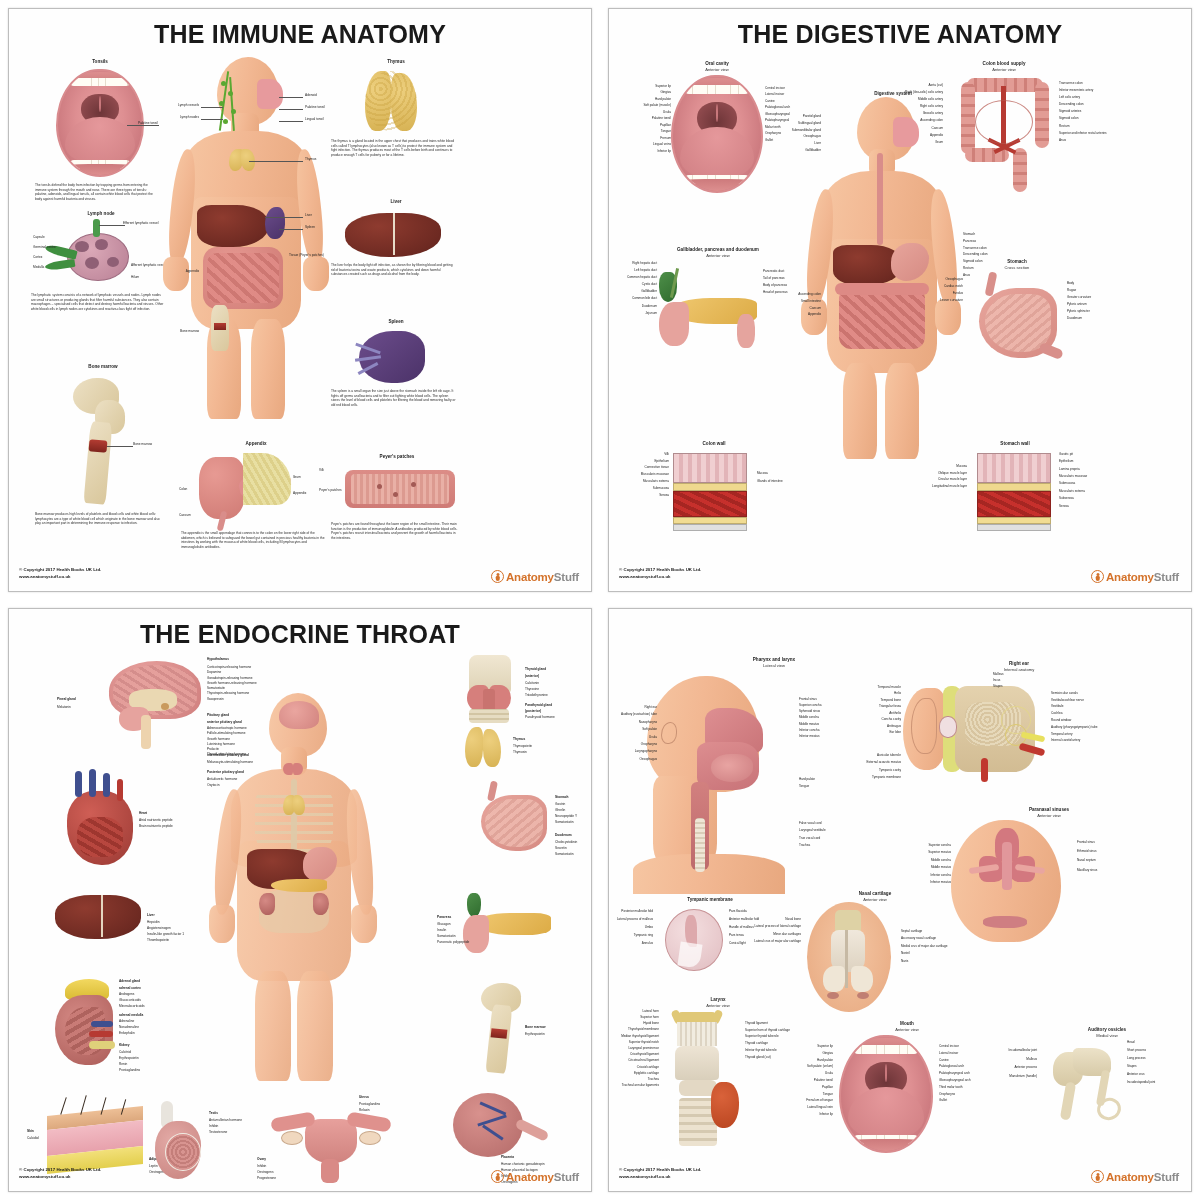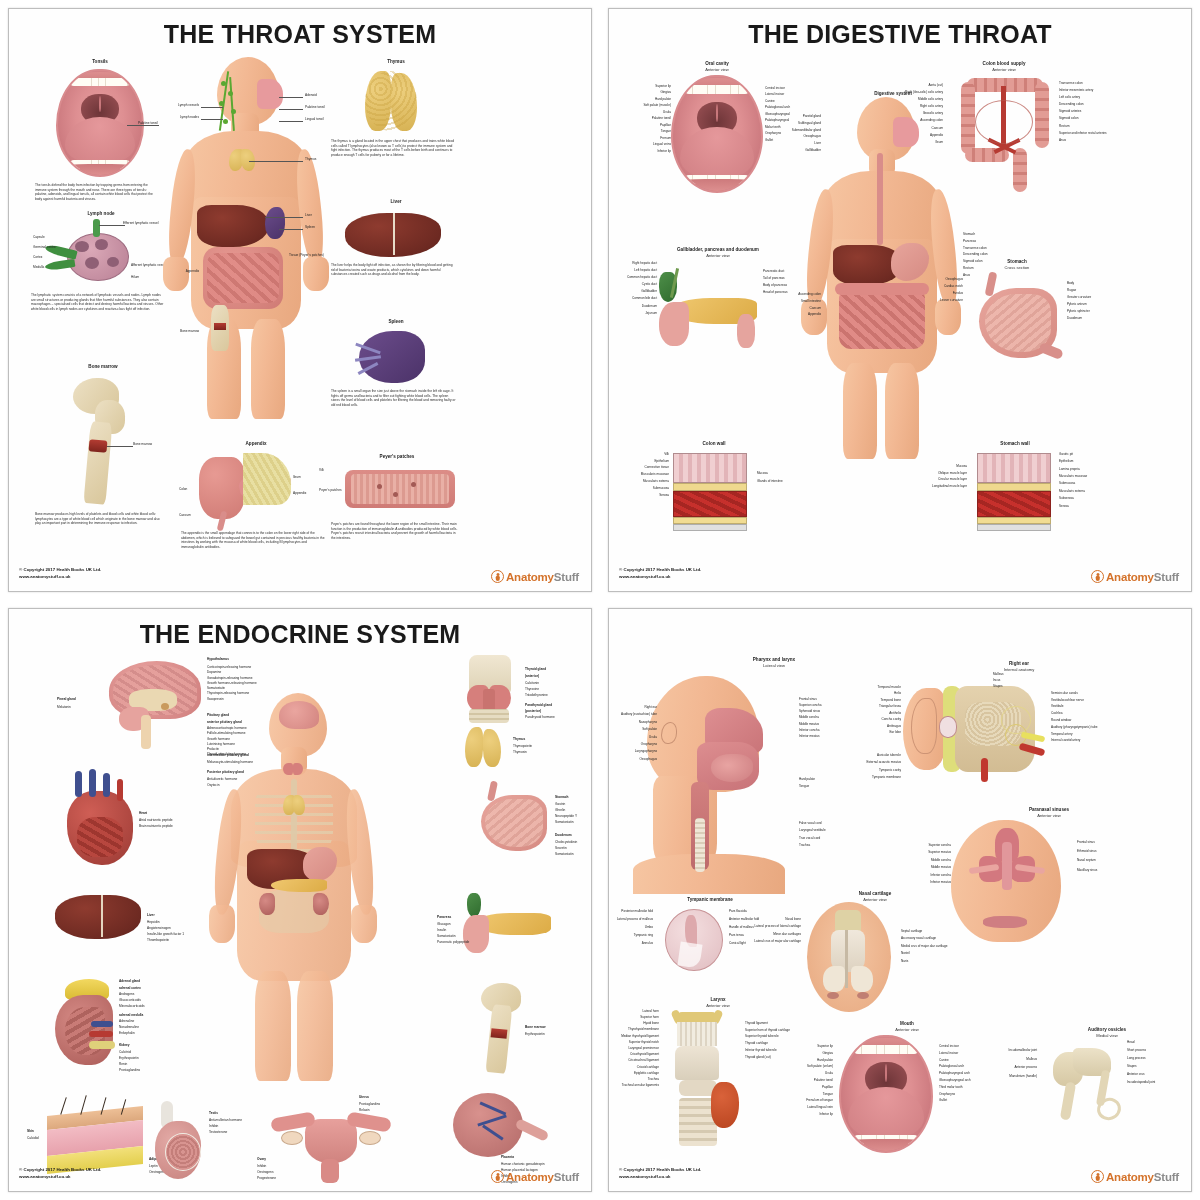--- a/index.html
+++ b/index.html
@@ -154,21 +154,21 @@
   .label-col { position: absolute; font-size: 3.1px; color: #222; line-height: 2.1; }
   .label-col div { white-space: nowrap; }
 </style>
 </head>
 <body>
 
 <div class="grid">
 
   <div class="poster-cell">
     <div class="poster">
-      <div class="poster-title">THE THROAT SYSTEM</div>
+      <div class="poster-title">THE IMMUNE ANATOMY</div>
       <div class="canvas">
 
         <div class="fig" style="left:26px;top:50px;width:130px;">
           <div class="fig-cap">Tonsils</div>
           <div class="art mouth" style="position:relative;margin:4px auto 0;width:88px;height:108px;">
             <div class="lip-top"></div>
               <div class="teeth-top"></div>
             <div class="pharynx"></div>
               <div class="uvula"></div>
             <div class="tongue"></div>
@@ -338,21 +338,21 @@
         <div class="logo">
           <span class="logo-mark"></span>
           <span class="logo-txt"><span class="logo-a">Anatomy</span><span class="logo-s">Stuff</span></span>
         </div>
       </div>
     </div>
   </div>
 
   <div class="poster-cell">
     <div class="poster">
-      <div class="poster-title">THE DIGESTIVE THROAT</div>
+      <div class="poster-title">THE DIGESTIVE ANATOMY</div>
       <div class="canvas">
 
         <div class="fig" style="left:18px;top:52px;width:180px;">
           <div class="fig-cap">Oral cavity</div>
           <div class="fig-cap fig-sub">Anterior view</div>
           <div class="art mouth" style="position:relative;margin:3px auto 0;width:92px;height:118px;">
             <div class="lip-top"></div>
               <div class="teeth-top"></div>
             <div class="pharynx"></div>
               <div class="uvula"></div>
@@ -582,21 +582,21 @@
         <div class="logo">
           <span class="logo-mark"></span>
           <span class="logo-txt"><span class="logo-a">Anatomy</span><span class="logo-s">Stuff</span></span>
         </div>
       </div>
     </div>
   </div>
 
   <div class="poster-cell">
     <div class="poster">
-      <div class="poster-title">THE ENDOCRINE SYSTEM</div>
+      <div class="poster-title">THE ENDOCRINE THROAT</div>
       <div class="canvas">
 
         <div class="fig" style="left:48px;top:44px;width:230px;">
           <div style="position:relative;height:100px;">
             <div class="art brain-c" style="left:52px;top:8px;width:92px;height:58px;border-radius:52% 48% 34% 40%;"></div>
             <div class="art" style="left:56px;top:12px;width:84px;height:50px;border-radius:52% 48% 34% 40%;background:repeating-linear-gradient(32deg,#e5a09c 0 4px,#d28b89 4px 7px);opacity:.85;"></div>
             <div class="art" style="left:72px;top:36px;width:48px;height:22px;background:#ead8b2;border-radius:40%;"></div>
             <div class="art" style="left:62px;top:54px;width:30px;height:24px;background:#e6a39e;border-radius:46% 30% 50% 46%;"></div>
             <div class="art" style="left:84px;top:62px;width:10px;height:34px;background:#edd3ae;border-radius:4px;"></div>
             <div class="art oval" style="left:104px;top:50px;width:8px;height:7px;background:#c99a5d;"></div>

